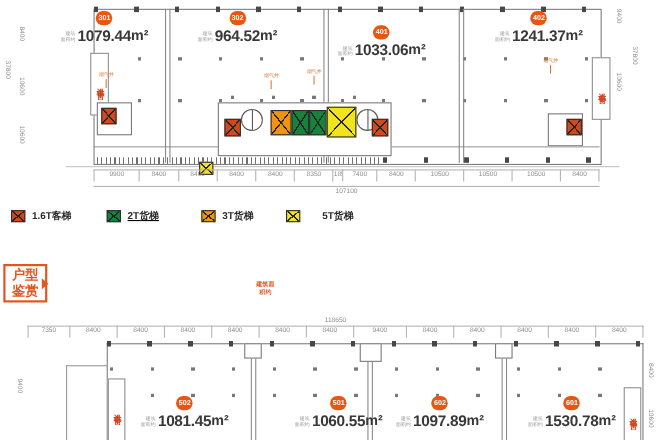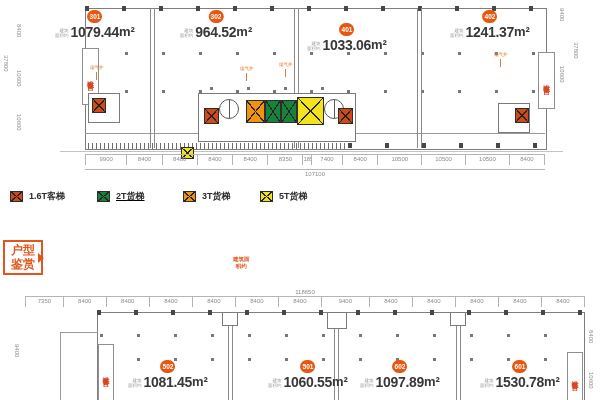--- a/index.html
+++ b/index.html
@@ -192,21 +192,21 @@
     <span class="ltext">1.6T客梯</span>
   </div>
   <div class="legend-item" style="left:97px;text-decoration:underline;">
     <span class="xbox c2"></span>
     <span class="ltext">2T货梯</span>
   </div>
   <div class="legend-item" style="left:183px;">
     <span class="xbox c3"></span>
     <span class="ltext">3T货梯</span>
   </div>
-  <div class="legend-item" style="left:260px;">
+  <div class="legend-item" style="left:260px;gap:14px;">
     <span class="xbox c5"></span>
     <span class="ltext">5T货梯</span>
   </div>
 
   <div class="hx-tag">
     <span>户型</span>
     <span>鉴赏</span>
   </div>
   <div class="t-pref">
     <span>建筑面</span>

